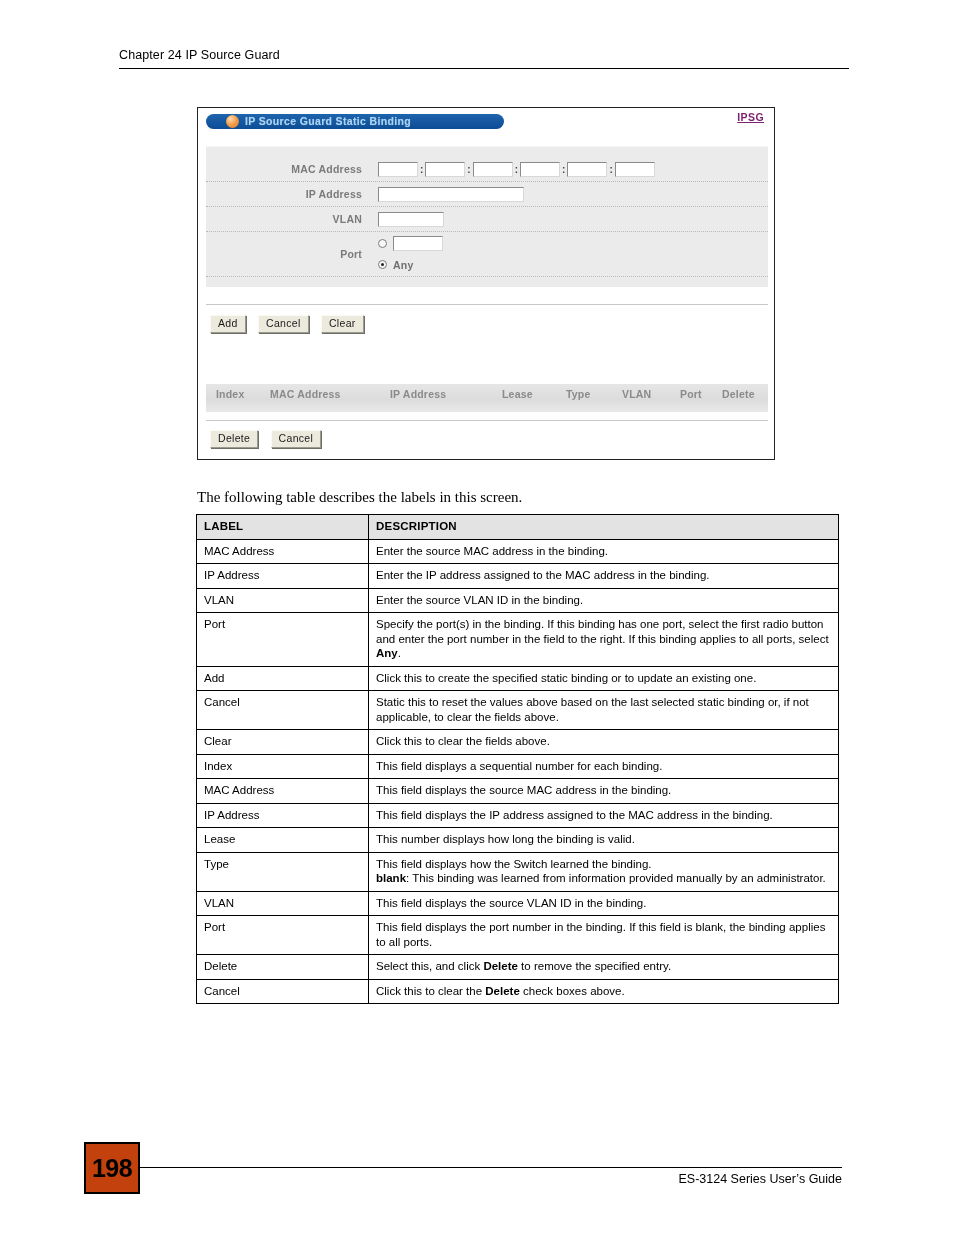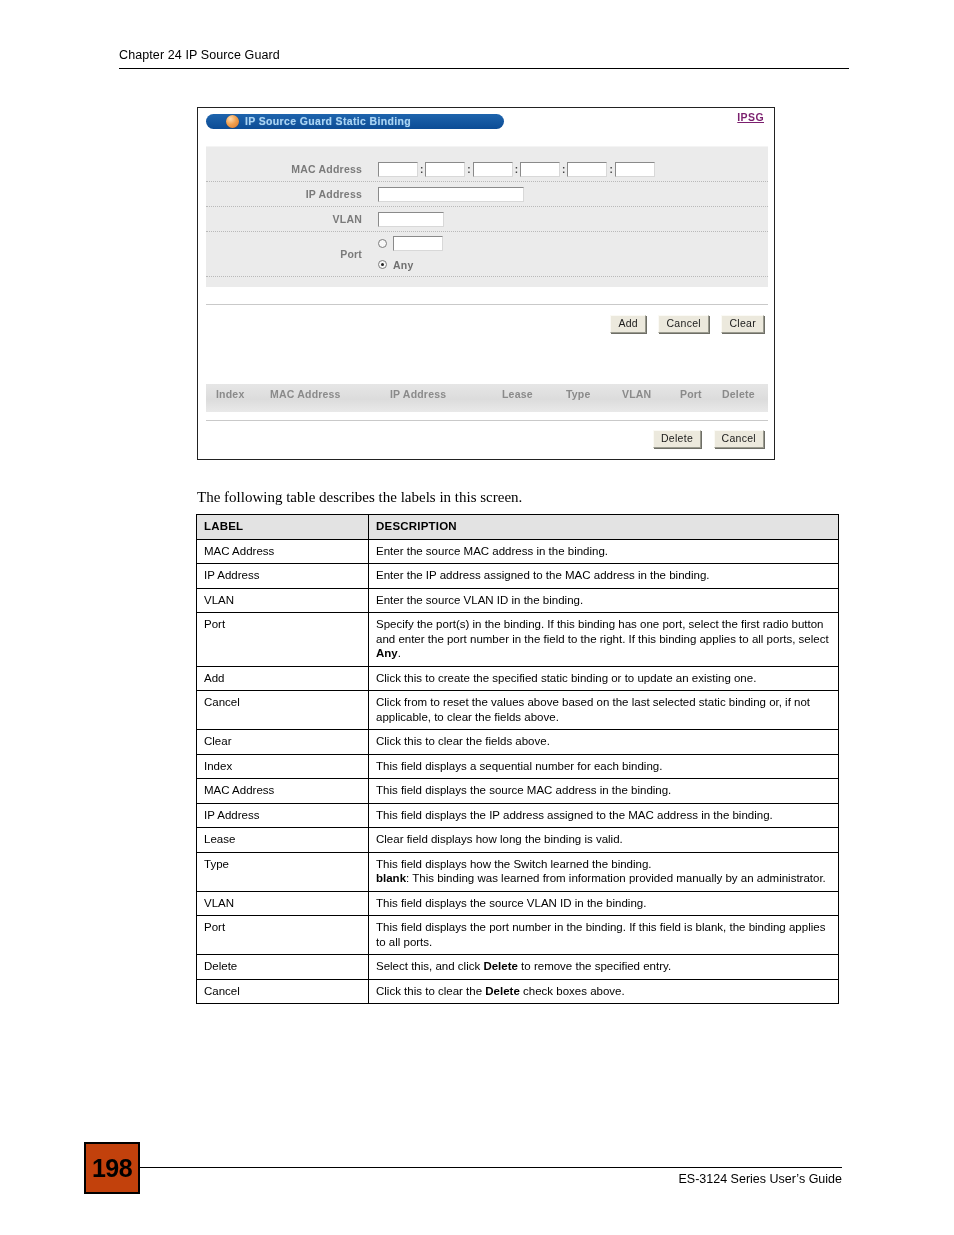--- a/index.html
+++ b/index.html
@@ -114,21 +114,21 @@
   }
   .radio-row { display:flex; align-items:center; min-height:17px; }
   .radio-row .rlabel {
     font-size:10.5px; font-weight:bold; color:#6f6f6f; letter-spacing:.2px;
   }
   .panel-foot { height:10px; background:#ebebeb; }
 
   .hrule { position:absolute; left:8px; width:562px; border-top:1px solid #c9c9c9; }
 
   
-  .btnbar { position:absolute; width:562px; left:8px; text-align:right; }
+  .btnbar { position:absolute; width:562px; left:8px; text-align:left; }
   .btn95 {
     display:inline-block;
     font-size:10.5px; color:#1a1a1a;
     background:#ece9dd;
     border:1px solid #9a9a8e;
     border-top-color:#fbfaf5; border-left-color:#fbfaf5;
     box-shadow: 1px 1px 0 #6e6e66;
     padding:1px 7px 2px; margin:0 4px;
     line-height:13px; letter-spacing:.3px;
   }
@@ -321,41 +321,41 @@
         <tr>
           <td>Port</td>
           <td>Specify the port(s) in the binding. If this binding has one port, select the first radio button and enter the port number in the field to the right. If this binding applies to all ports, select <b>Any</b>.</td>
         </tr>
         <tr>
           <td>Add</td>
           <td>Click this to create the specified static binding or to update an existing one.</td>
         </tr>
         <tr>
           <td>Cancel</td>
-          <td>Click from to reset the values above based on the last selected static binding or, if not applicable, to clear the fields above.</td>
+          <td>Static this to reset the values above based on the last selected static binding or, if not applicable, to clear the fields above.</td>
         </tr>
         <tr>
           <td>Clear</td>
           <td>Click this to clear the fields above.</td>
         </tr>
         <tr>
           <td>Index</td>
           <td>This field displays a sequential number for each binding.</td>
         </tr>
         <tr>
           <td>MAC Address</td>
           <td>This field displays the source MAC address in the binding.</td>
         </tr>
         <tr>
           <td>IP Address</td>
           <td>This field displays the IP address assigned to the MAC address in the binding.</td>
         </tr>
         <tr>
           <td>Lease</td>
-          <td>Clear field displays how long the binding is valid.</td>
+          <td>This number displays how long the binding is valid.</td>
         </tr>
         <tr>
           <td>Type</td>
           <td>This field displays how the Switch learned the binding.<br><b>blank</b>: This binding was learned from information provided manually by an administrator.</td>
         </tr>
         <tr>
           <td>VLAN</td>
           <td>This field displays the source VLAN ID in the binding.</td>
         </tr>
         <tr>

